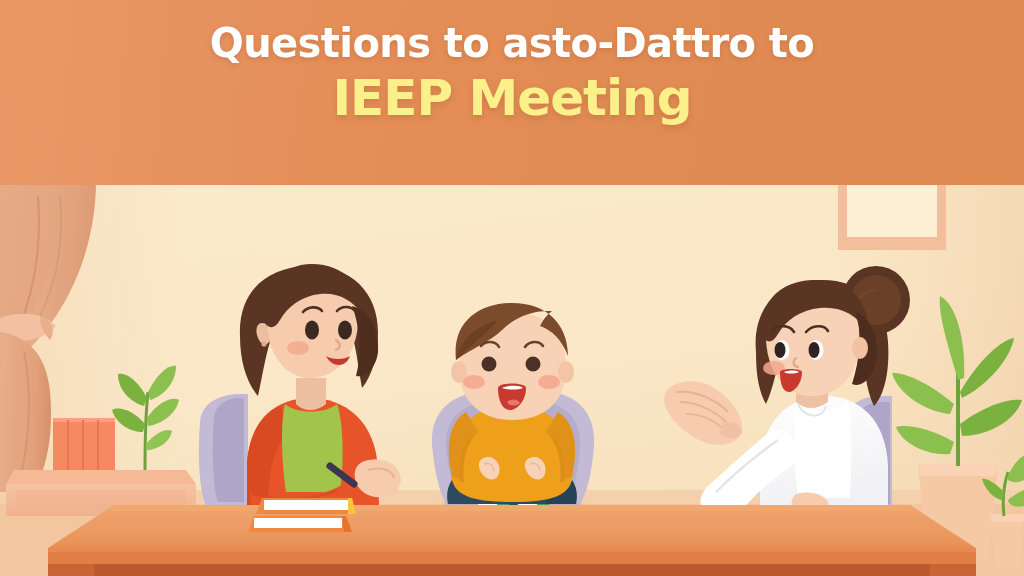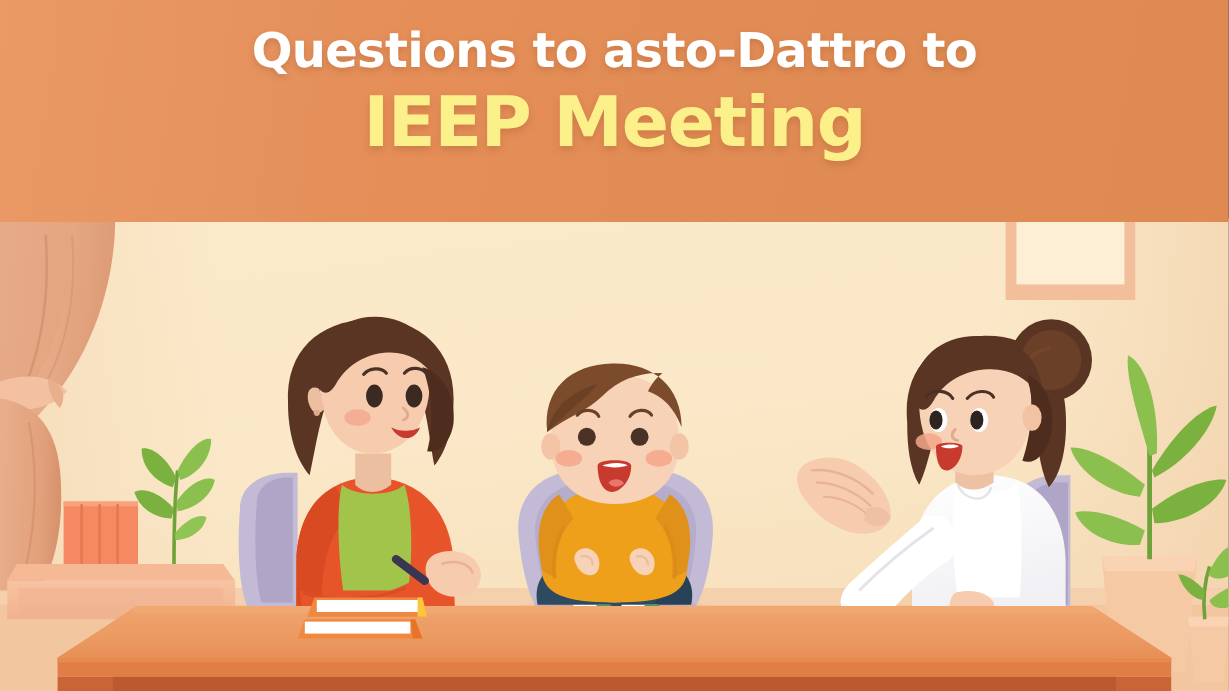--- a/index.html
+++ b/index.html
@@ -9,21 +9,21 @@
     background: #ffffff;
   }
   body {
     font-family: "Liberation Sans", sans-serif;
   }
   #stage {
     position: relative;
     width: 1024px;
     height: 576px;
     overflow: hidden;
-    background: #000000;
+    background: #be185d;
   }
   #stage svg {
     display: block;
     width: 1024px;
     height: 576px;
   }
   
   #banner {
     position: absolute;
     left: 0;
@@ -63,21 +63,21 @@
     font-size: 40px;
     line-height: 1.05;
     letter-spacing: -0.6px;
     color: #FFFFFF;
     text-shadow: 0 2px 5px rgba(150, 80, 40, 0.30);
     white-space: nowrap;
   }
   .title-line2 {
     font-family: "DejaVu Sans", sans-serif;
     font-weight: bold;
-    font-size: 58px;
+    font-size: 50px;
     line-height: 1.05;
     letter-spacing: -1px;
     margin-top: 8px;
     color: #FBF08A;
     text-shadow: 0 3px 6px rgba(150, 80, 40, 0.28);
     white-space: nowrap;
     text-align: right;
   }
 </style>
 </head>

